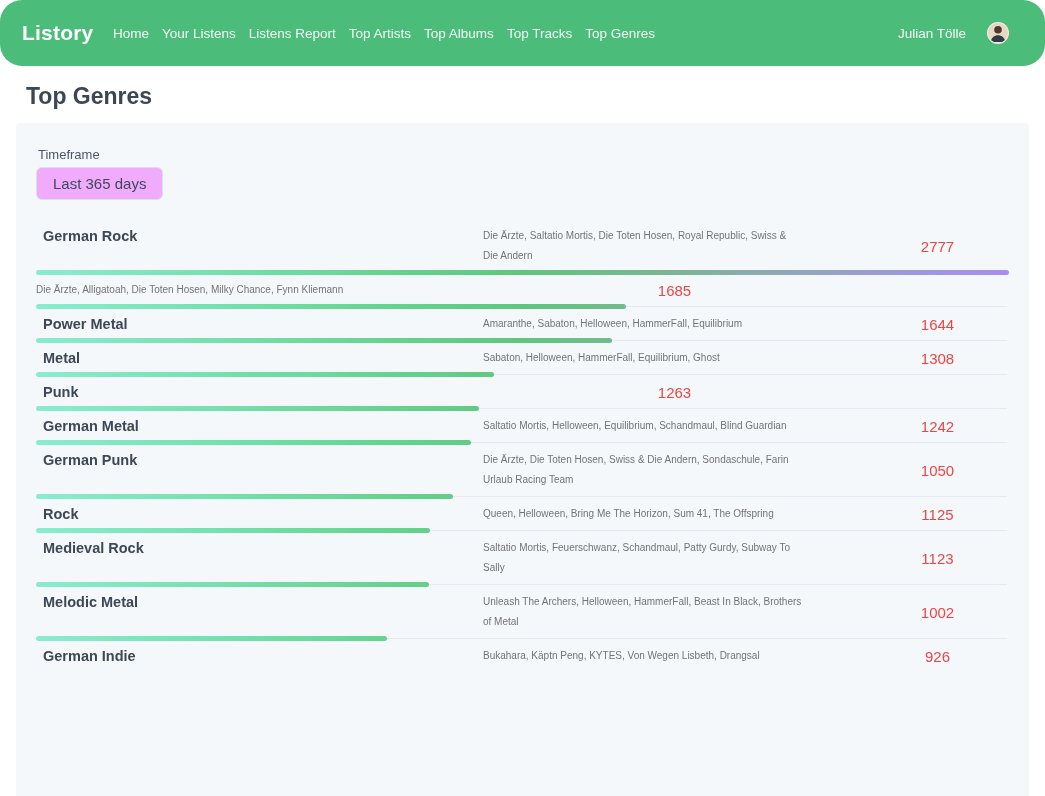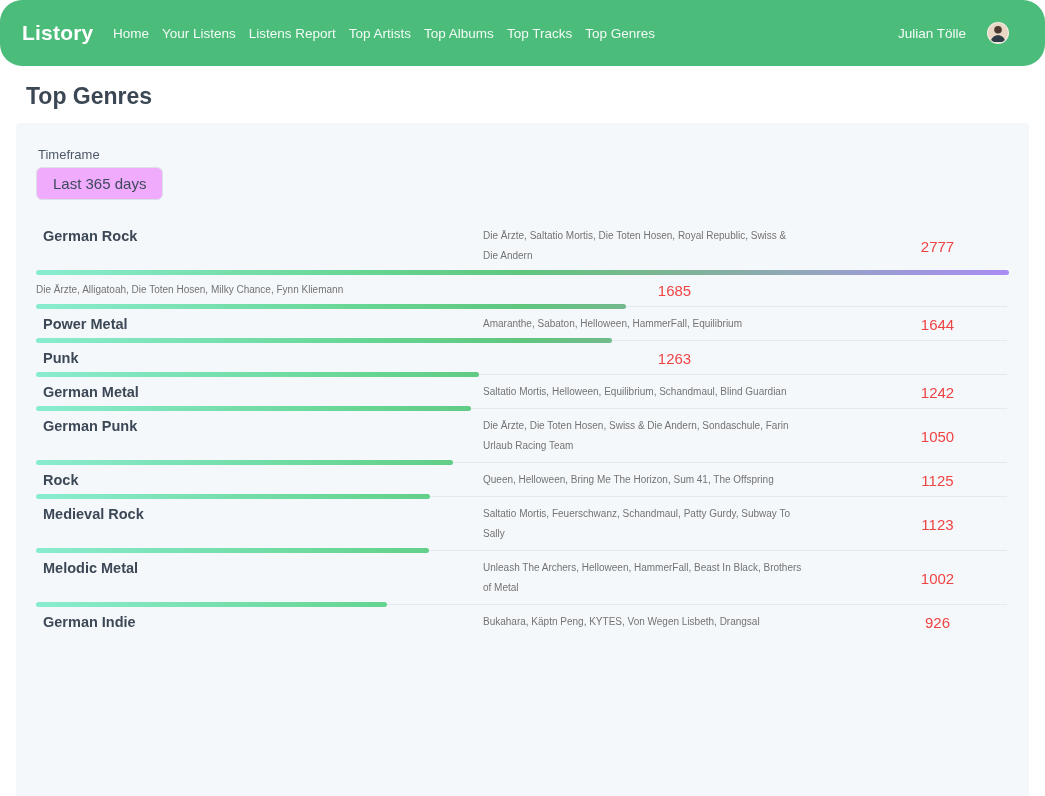--- a/index.html
+++ b/index.html
@@ -129,20 +129,30 @@
     <div class="row-main">
       <div class="genre-name">Power Metal</div>
       <div class="genre-artists">Amaranthe, Sabaton, Helloween, HammerFall, Equilibrium</div>
       <div class="genre-count">1644</div>
     </div>
     <div class="track">
       <div class="bar" style="width: 59.2006%; background-image: linear-gradient(90deg, rgb(138, 236, 207) 0%, rgb(101, 213, 145) 35%, rgb(95, 198, 126) 50%, rgb(124, 180, 147) 65%, rgb(147, 165, 189) 80%, rgb(157, 151, 221) 90%, rgb(169, 141, 242) 100%); background-size: 168.917% 100%;"></div>
     </div>
   </div>
 
+  <div class="row">
+    <div class="row-main">
+      <div class="genre-name">Metal</div>
+      <div class="genre-artists">Sabaton, Helloween, HammerFall, Equilibrium, Ghost</div>
+      <div class="genre-count">1308</div>
+    </div>
+    <div class="track">
+      <div class="bar" style="width: 47.1012%; background-image: linear-gradient(90deg, rgb(138, 236, 207) 0%, rgb(101, 213, 145) 35%, rgb(95, 198, 126) 50%, rgb(124, 180, 147) 65%, rgb(147, 165, 189) 80%, rgb(157, 151, 221) 90%, rgb(169, 141, 242) 100%); background-size: 212.309% 100%;"></div>
+    </div>
+  </div>
 
   <div class="row">
     <div class="row-main">
       <div class="genre-name">Punk</div>
       <div class="genre-count">1263</div>
     </div>
     <div class="track">
       <div class="bar" style="width: 45.4807%; background-image: linear-gradient(90deg, rgb(138, 236, 207) 0%, rgb(101, 213, 145) 35%, rgb(95, 198, 126) 50%, rgb(124, 180, 147) 65%, rgb(147, 165, 189) 80%, rgb(157, 151, 221) 90%, rgb(169, 141, 242) 100%); background-size: 219.873% 100%;"></div>
     </div>
   </div>

